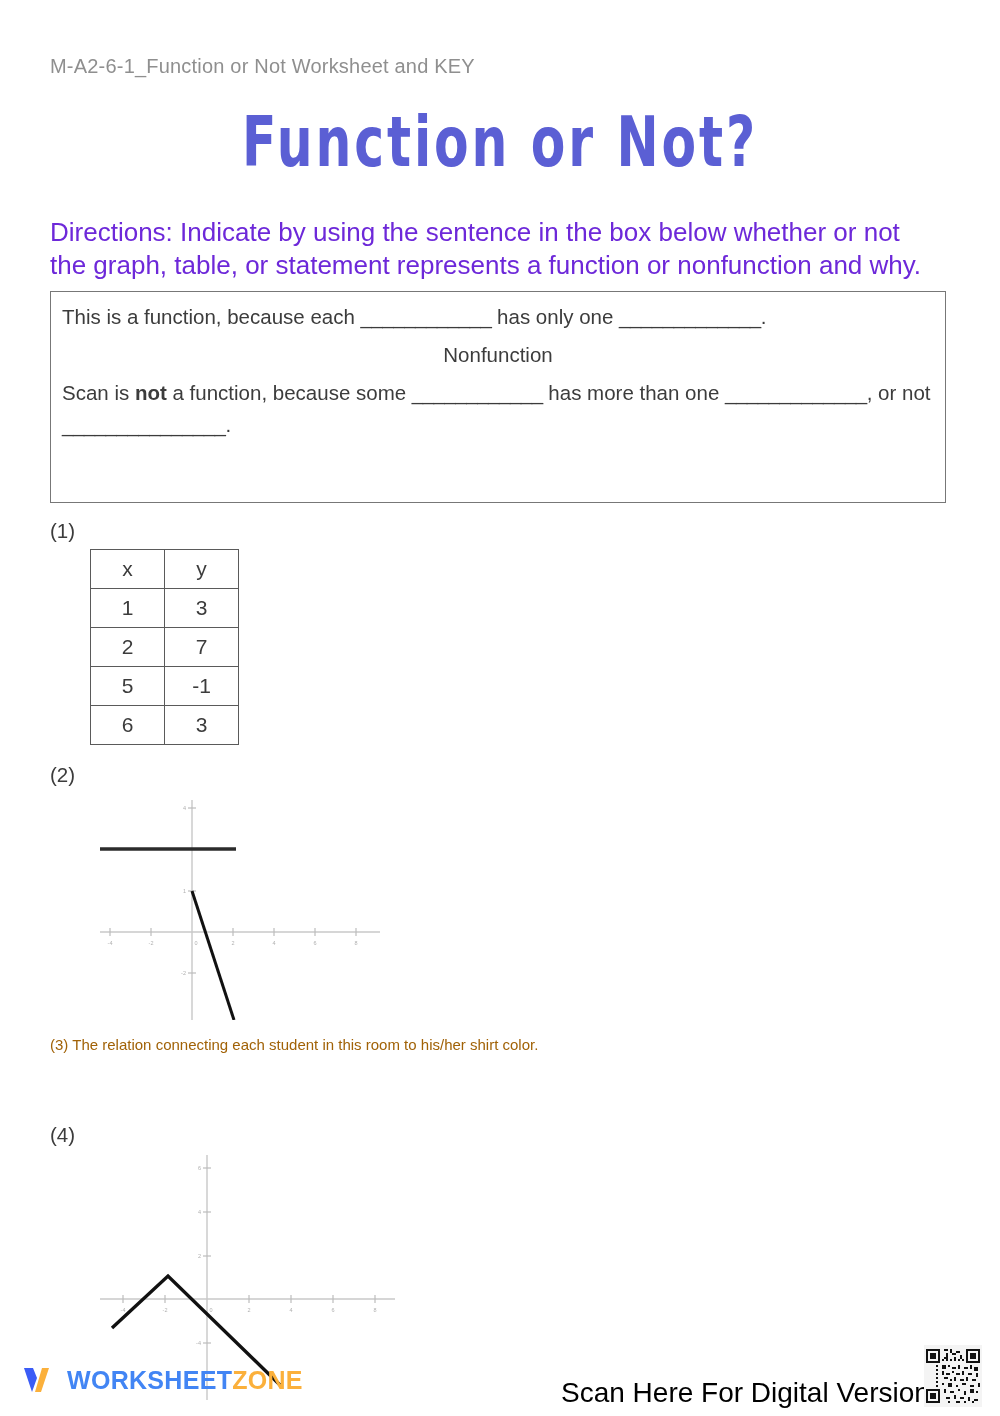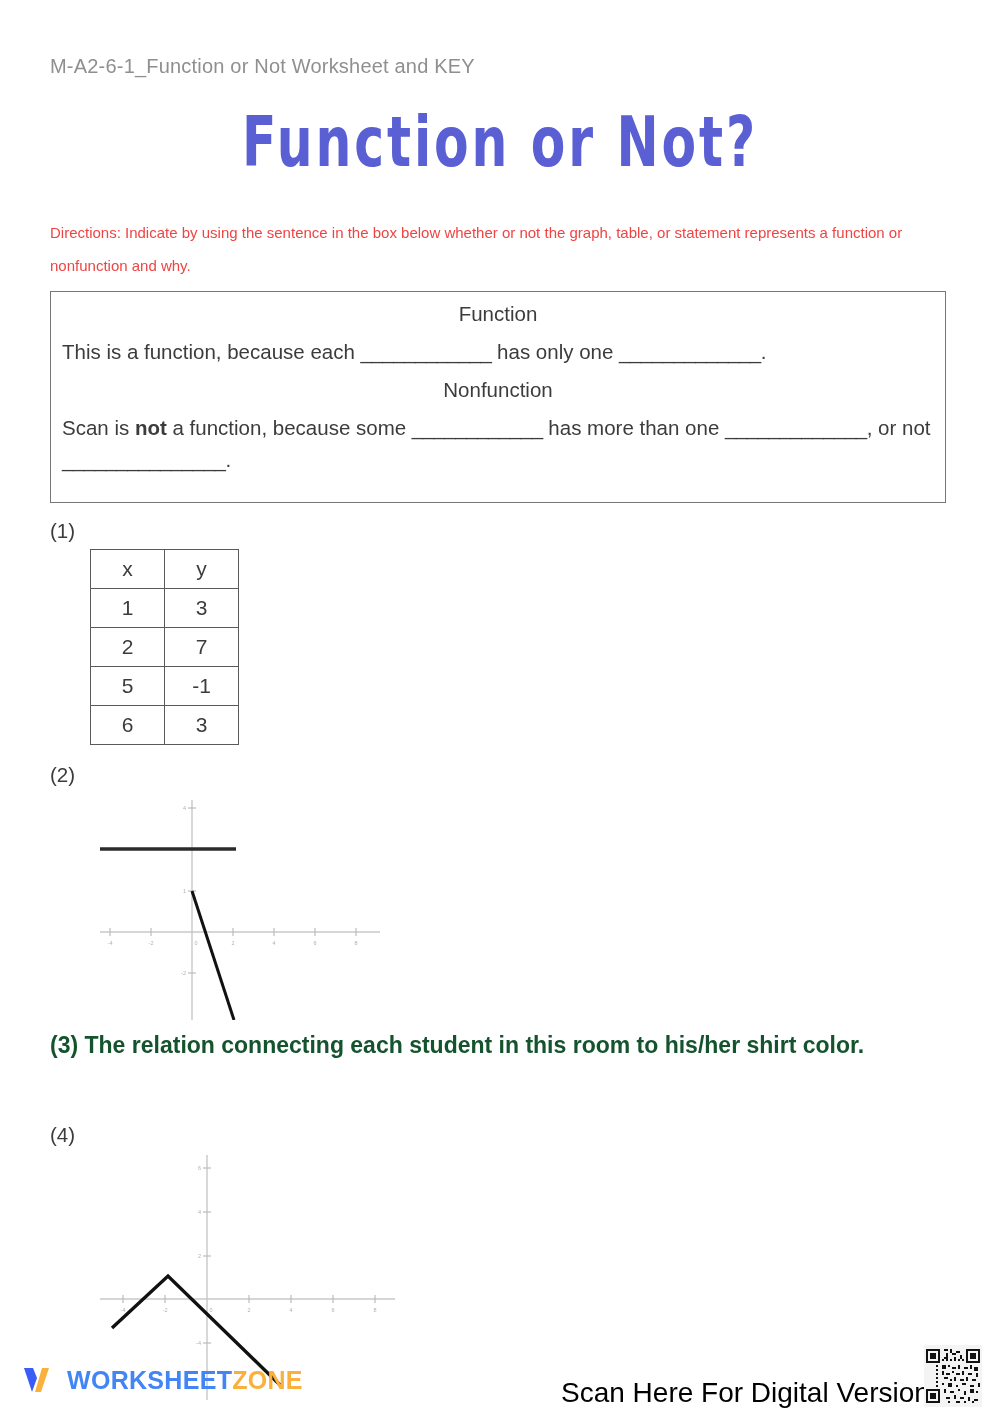--- a/index.html
+++ b/index.html
@@ -48,23 +48,23 @@
     transform: scaleX(0.72);
     transform-origin: center center;
   }
 
   
   .directions {
     position: absolute;
     left: 50px;
     top: 216px;
     width: 890px;
-    font-size: 15px;
+    font-size: 26px;
     line-height: 33px;
-    color: #ef4444;
+    color: #6d28d9;
   }
 
   
   .frame-box {
     position: absolute;
     left: 50px;
     top: 291px;
     width: 896px;
     height: 212px;
     border: 1.6px solid #777777;
@@ -90,25 +90,24 @@
 
   
   .q-label {
     position: absolute;
     font-size: 20.5px;
     line-height: 26px;
     color: #3c3c3c;
   }
   .q-text {
     position: absolute;
-    font-size: 23px;
+    font-size: 15px;
     line-height: 30px;
-    color: #14532d;
+    color: #a16207;
     white-space: nowrap;
-    font-weight: bold;
   }
 
   
   .xy-table {
     position: absolute;
     left: 90px;
     top: 549px;
     border-collapse: collapse;
     background: #ffffff;
   }
@@ -170,21 +169,20 @@
 
 <div id="page">
 
   <div class="doc-header">M-A2-6-1_Function or Not Worksheet and KEY</div>
 
   <div class="title">Function or Not?</div>
 
   <div class="directions">Directions: Indicate by using the sentence in the box below whether or not the graph, table, or statement represents a function or nonfunction and why.</div>
 
   <div class="frame-box">
-    <div class="frame-heading">Function</div>
 
     <div class="frame-sentence">
       <span>This is a function, because each </span><span class="blank">____________</span><span> has only one </span><span class="blank">_____________</span><span>.</span>
     </div>
 
     <div class="frame-heading">Nonfunction</div>
 
     <div class="frame-sentence">
       <span>Scan is </span><b>not</b><span> a function, because some </span><span class="blank">____________</span><span> has more than one </span><span class="blank">_____________</span><span>, or not </span><span class="blank">_______________</span><span>.</span>
     </div>

